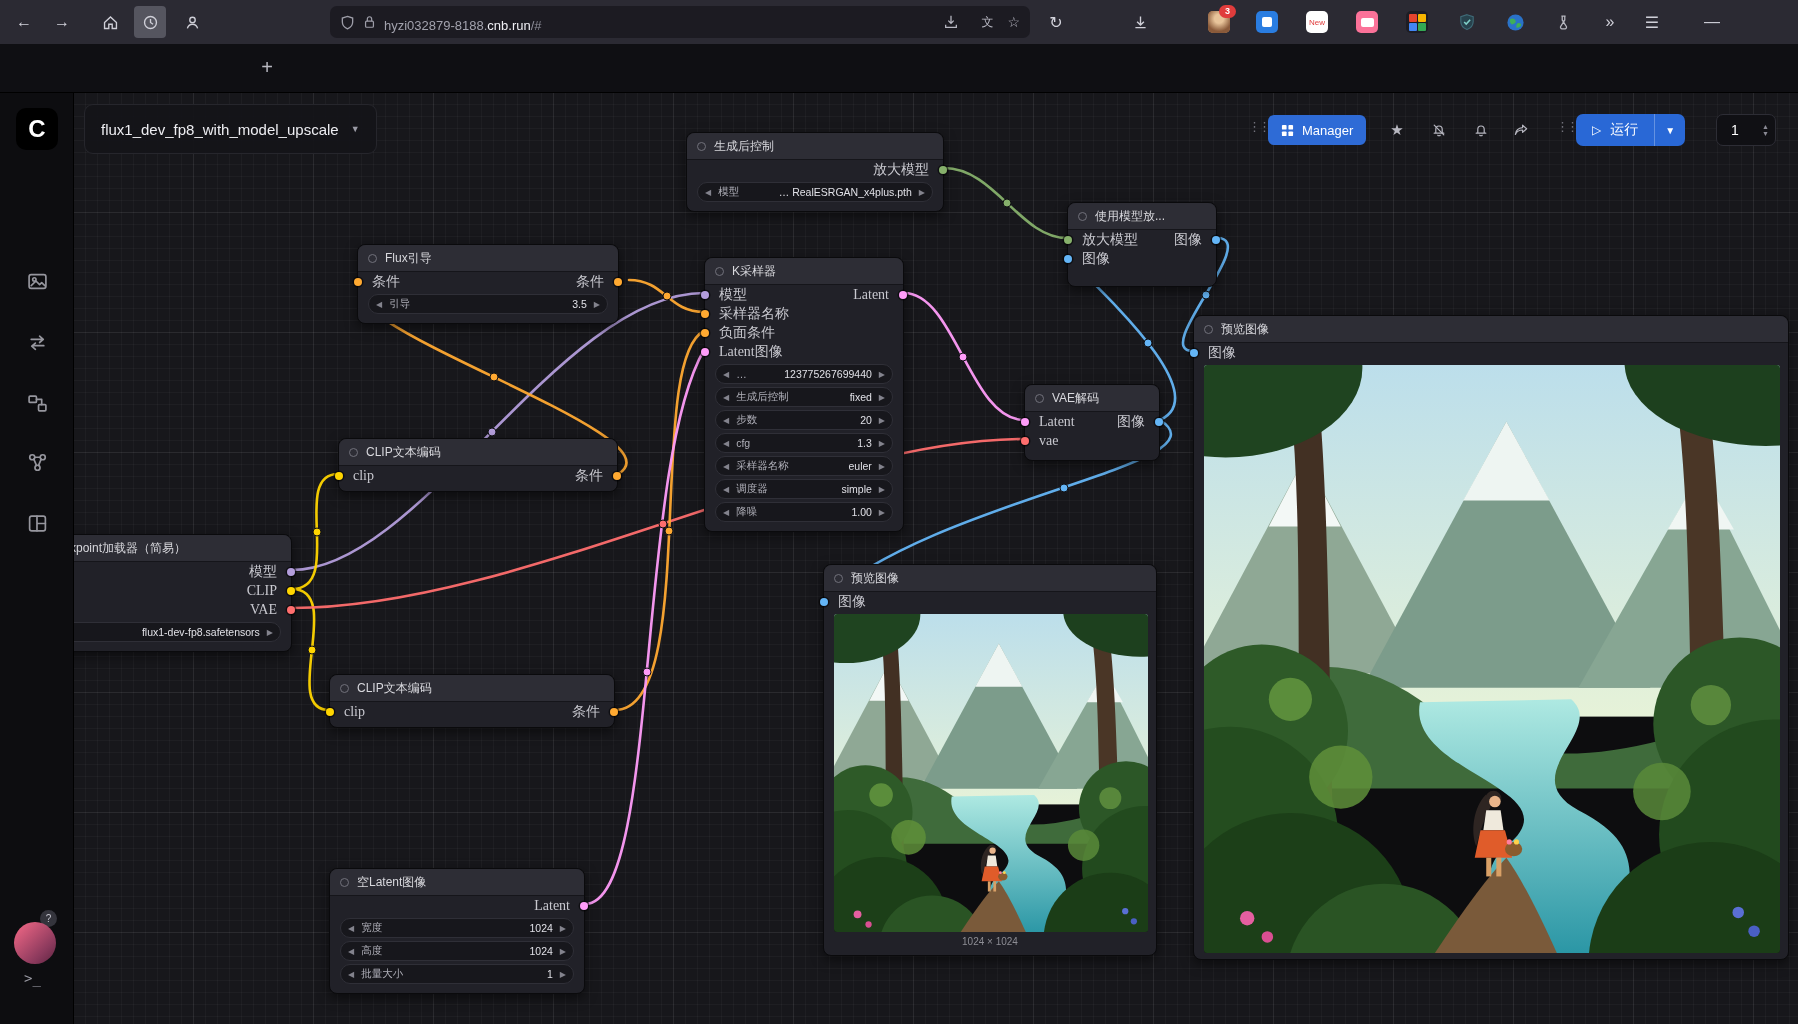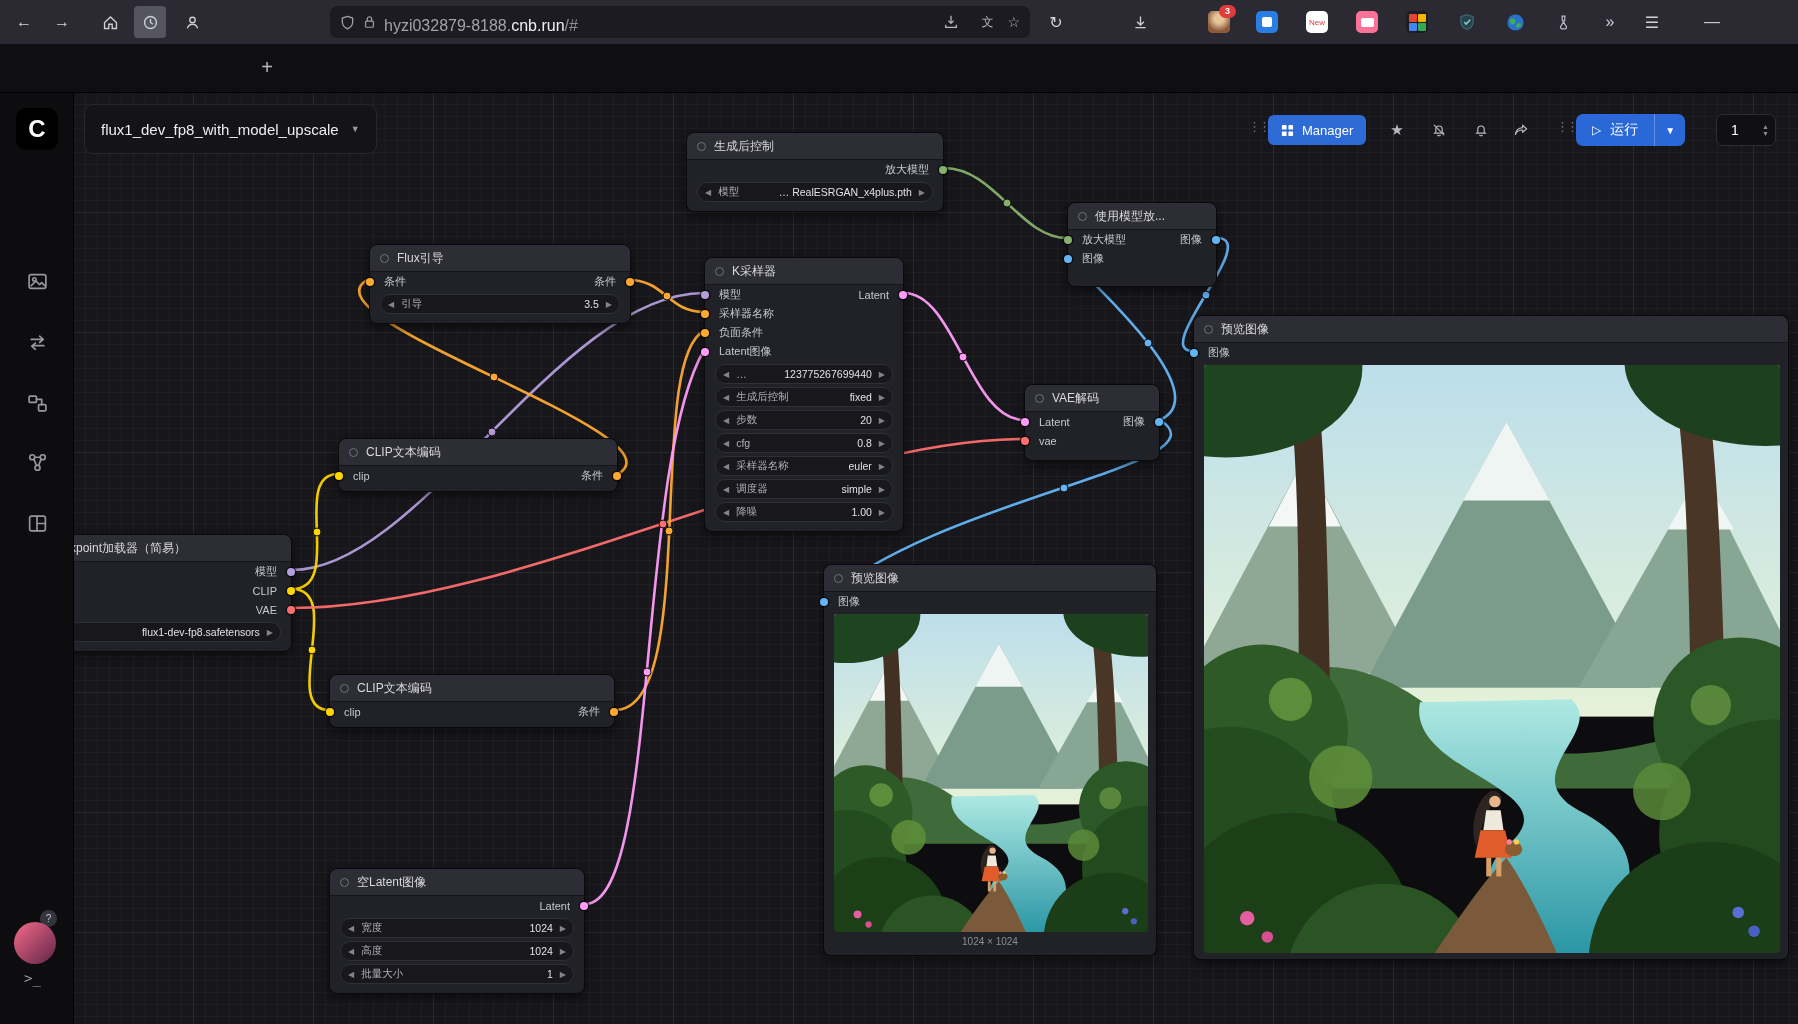--- a/index.html
+++ b/index.html
@@ -7,21 +7,21 @@
 
   
   .browser{position:absolute;top:0;left:0;width:100%;height:44px;background:#2b2a33;z-index:60;}
   .bbtn{position:absolute;top:6px;width:32px;height:32px;display:flex;align-items:center;justify-content:center;
         color:#d3d3dc;font-size:16px;border-radius:4px;}
   .bbtn svg{stroke:#cfcfd8;fill:none;stroke-width:1.6;}
   .bbtn.activebox{background:#55555f;}
   .urlbar{position:absolute;left:330px;top:6px;width:700px;height:32px;background:#1c1b22;border-radius:7px;
           display:flex;align-items:center;padding:0 10px;box-sizing:border-box;color:#c7c7d0;}
   .urlbar svg{flex:none;margin-right:8px;stroke:#9d9da8;fill:none;stroke-width:1.4;}
-  .url{font-size:16px;white-space:nowrap;overflow:hidden;margin-top:7px;}
+  .url{font-size:13px;white-space:nowrap;overflow:hidden;margin-top:7px;}
   .u-dim{color:#a2a2ad;} .u-host{color:#efeff4;} .u-path{color:#8d8d98;}
   .url-actions{margin-left:auto;display:flex;align-items:center;gap:14px;color:#b9b9c4;font-size:14px;}
   .ext{position:absolute;top:11px;width:22px;height:22px;border-radius:5px;display:flex;align-items:center;justify-content:center;}
   .badge{position:absolute;top:-6px;right:-6px;min-width:13px;height:13px;border-radius:7px;background:#e03c3c;color:#fff;
          font-size:9px;line-height:13px;text-align:center;padding:0 2px;font-weight:bold;}
   .glyphbtn{position:absolute;top:8px;width:28px;height:28px;display:flex;align-items:center;justify-content:center;color:#cfcfd8;font-size:16px;}
 
   
   .tabbar{position:absolute;top:44px;left:0;width:100%;height:48px;background:#0f0f13;z-index:55;border-bottom:1px solid #000;}
   .wtab{position:absolute;left:0;top:1px;width:238px;height:46px;background:#18181d;border-right:1px solid #000;
@@ -80,21 +80,21 @@
   .wires circle{stroke:#101014;stroke-width:1;}
 
   
   .node{position:absolute;z-index:3;background:#212128;border:1px solid #0a0a0c;border-radius:8px;
         box-shadow:0 4px 12px rgba(0,0,0,.5);color:#cfcfd5;padding-bottom:6px;box-sizing:border-box;}
   .ntitle{height:26px;display:flex;align-items:center;gap:8px;padding:0 10px;background:#2d2d35;
           border-radius:8px 8px 0 0;font-size:12px;color:#d8d8dd;border-bottom:1px solid #15151a;
           white-space:nowrap;overflow:hidden;}
   .ndot{width:9px;height:9px;border-radius:50%;border:1.5px solid #71717b;box-sizing:border-box;flex:none;}
   .srow{display:flex;justify-content:space-between;align-items:center;height:19px;padding:0 10px;position:relative;}
-  .slot{display:flex;align-items:flex-end;gap:6px;font-size:11px;color:#c8c8cf;position:relative;white-space:nowrap;}
+  .slot{display:flex;align-items:flex-end;gap:6px;font-size:14px;color:#c8c8cf;position:relative;white-space:nowrap;font-family:Liberation Serif, serif;}
   .slot.in{padding-left:4px;}
   .slot.out{margin-left:auto;padding-right:4px;}
   .sdot{width:8px;height:8px;border-radius:50%;flex:none;box-shadow:0 0 0 1.5px rgba(0,0,0,.55);}
   .slot.in .sdot{position:absolute;left:-14px;top:50%;transform:translateY(-50%);}
   .slot.out .sdot{position:absolute;right:-14px;top:50%;transform:translateY(-50%);}
   .c-model{background:#B39DDB}.c-clip{background:#FFD500}.c-vae{background:#FF6E6E}.c-cond{background:#FFA931}
   .c-latent{background:#FF9CF9}.c-image{background:#64B5F6}.c-ups{background:#86B06B}
   .widget{height:18px;margin:3px 10px;background:#17171c;border:1px solid #2f2f37;border-radius:10px;
           display:flex;align-items:center;padding:0 7px;font-size:10.5px;color:#c3c3ca;}
   .warr{color:#83838d;font-size:8px;flex:none;}
@@ -323,21 +323,21 @@
         </div>
     </div>
     <div class="srow">
       <div class="slot in">
           <span class="sdot c-image"></span>
           <span>图像</span>
         </div>
     </div>
   </section>
 
-  <section class="node" style="left:369px;top:244px;width:262px">
+  <section class="node" style="left:357px;top:244px;width:262px">
     <div class="ntitle">
         <span class="ndot"></span>
         <span>Flux引导</span>
       </div>
     <div class="srow">
       <div class="slot in">
           <span class="sdot c-cond"></span>
           <span>条件</span>
         </div>
       <div class="slot out">
@@ -400,21 +400,21 @@
       </div>
     <div class="widget">
         <span class="warr">◀</span>
         <span class="wlabel">步数</span>
         <span class="wvalue">20</span>
         <span class="warr">▶</span>
       </div>
     <div class="widget">
         <span class="warr">◀</span>
         <span class="wlabel">cfg</span>
-        <span class="wvalue">0.8</span>
+        <span class="wvalue">1.3</span>
         <span class="warr">▶</span>
       </div>
     <div class="widget">
         <span class="warr">◀</span>
         <span class="wlabel">采样器名称</span>
         <span class="wvalue">euler</span>
         <span class="warr">▶</span>
       </div>
     <div class="widget">
         <span class="warr">◀</span>

